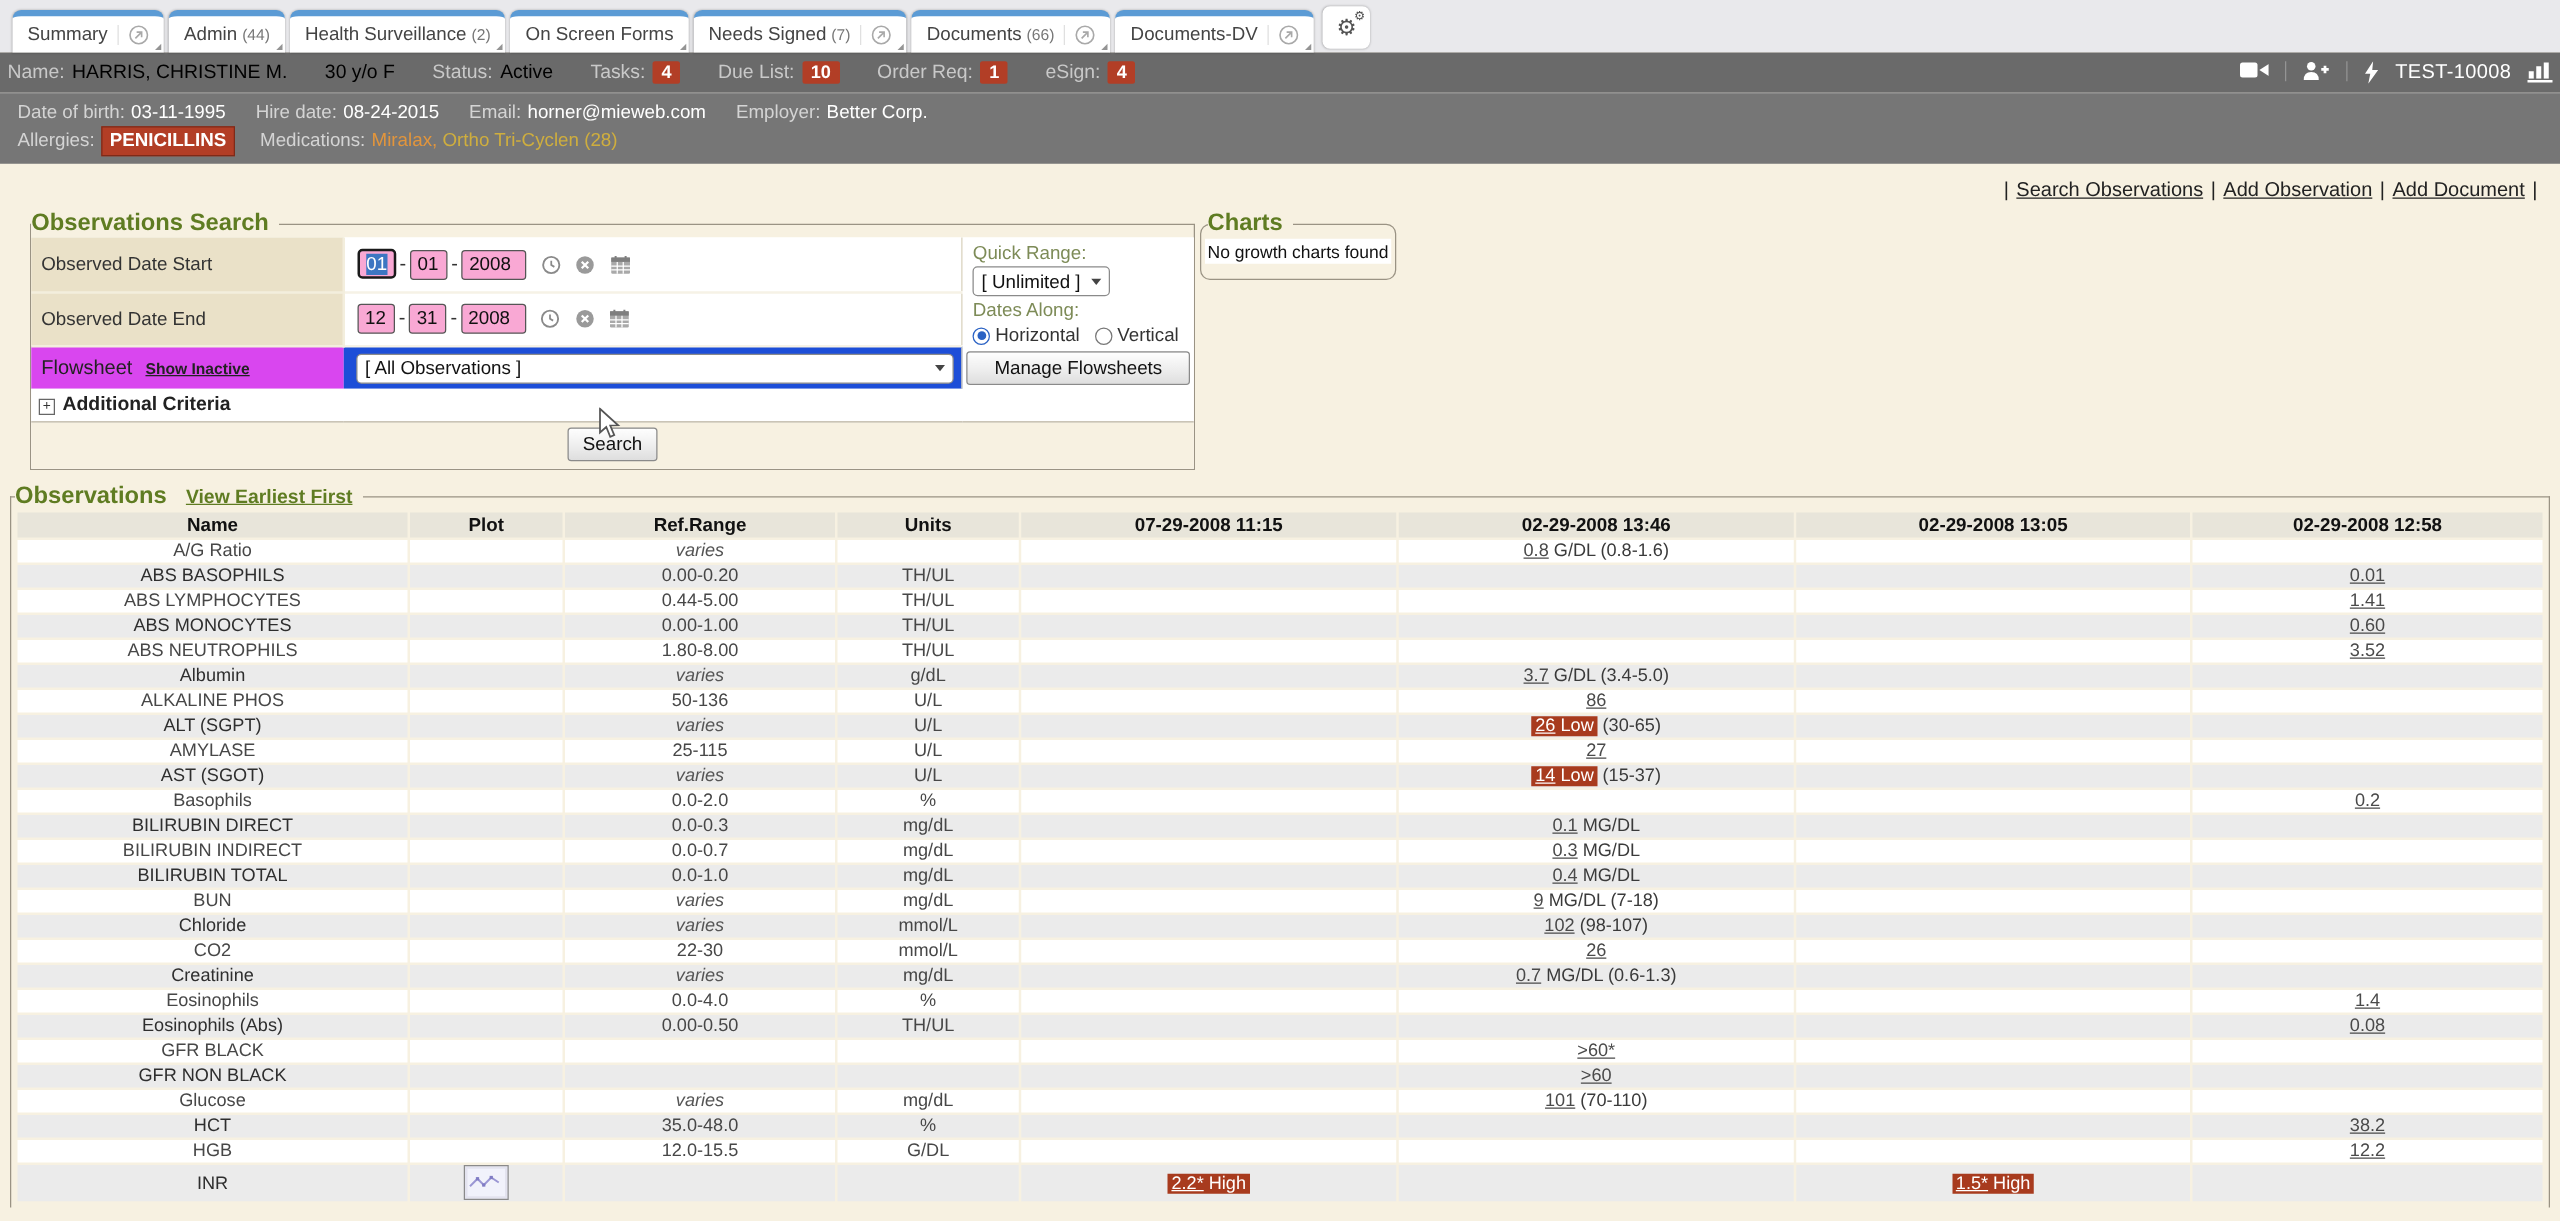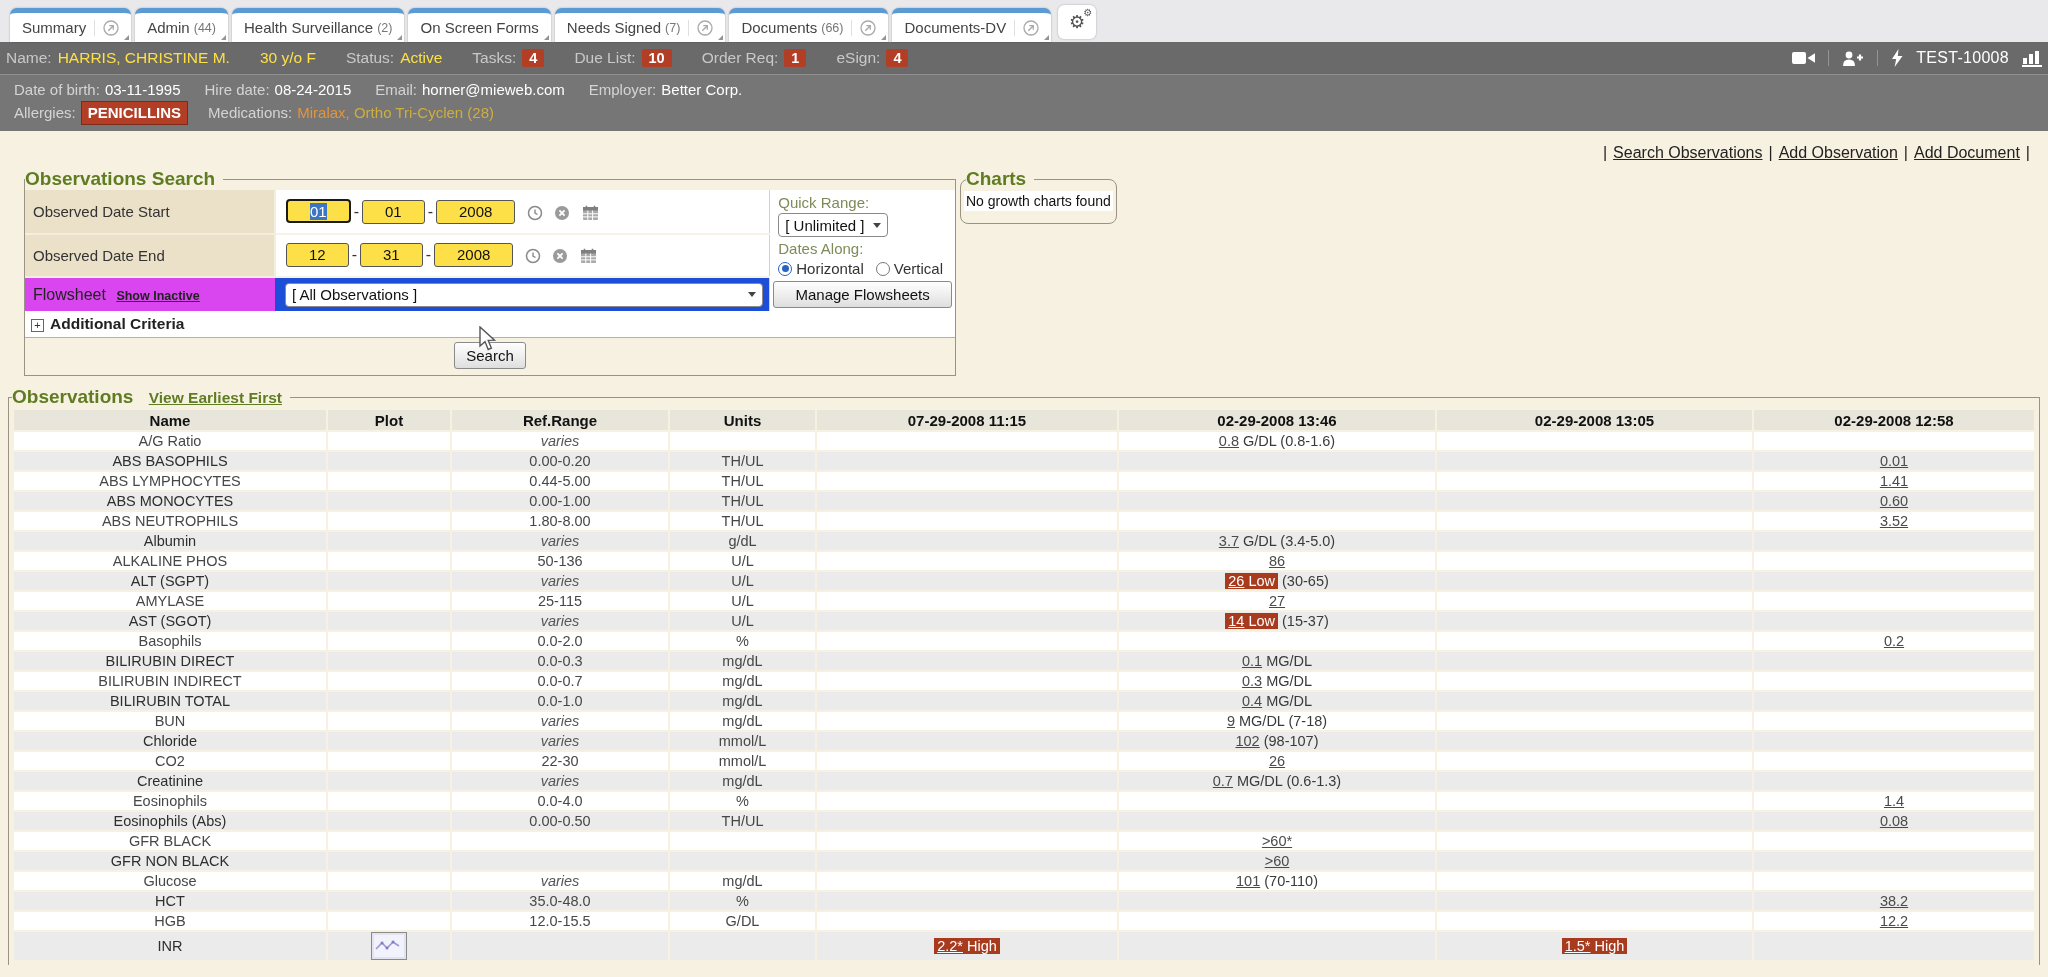--- a/index.html
+++ b/index.html
@@ -21,23 +21,23 @@
   .gear-tab { height:34px; min-width:38px; background:#fff; border-radius:6px; margin-left:7px; margin-bottom:3px;
               display:inline-flex; align-items:center; justify-content:center; box-shadow:0 0 2px rgba(0,0,0,.3);
               color:#555; font-size:18px; position:relative; }
   .gear-tab .gear-small { position:absolute; top:2px; right:4px; font-size:10px; color:#555; }
 
   
   .pbar { height:32px; background:#6a6a6a; display:flex; align-items:center; padding:0 6px; font-size:15.5px; }
   .pstats { display:flex; align-items:center; gap:30px; }
   .stat { display:inline-flex; align-items:center; white-space:nowrap; }
   .plabel { color:#c9c9c9; margin-right:6px; }
-  .pvalue { color:#fde047; }
+  .pvalue { color:#000000; }
   .pbadge { background:#b23e26; color:#fff; font-weight:bold; padding:1px 7px; border-radius:2px; font-size:14.5px; }
-  .pbar-right { margin-left:auto; display:flex; align-items:center; gap:13px; color:#fff; }
+  .pbar-right { margin-left:auto; display:flex; align-items:flex-start; gap:13px; color:#fff; }
   .vdiv { width:1px; height:16px; background:#949494; }
   .pid { font-size:16px; letter-spacing:.3px; }
   .chart-link { border-bottom:2px solid #fff; padding-bottom:1px; display:inline-flex; }
 
   .ibar { background:#767676; border-top:1px solid #909090; padding:4px 14px 6px; font-size:15px; }
   .iline { line-height:22px; display:flex; align-items:center; flex-wrap:nowrap; }
   .iitem { margin-right:24px; white-space:nowrap; }
   .ilabel { color:#d4d4d4; margin-right:5px; }
   .ivalue { color:#fff; }
   .allergy-badge { background:#b23e26; border:1px solid #7e2a18; color:#fff; font-weight:bold;
@@ -54,21 +54,21 @@
   fieldset { border:1px solid #9a9384; }
   legend { font-size:19px; font-weight:bold; color:#5f7c22; padding-right:8px; white-space:nowrap; }
   .search-fs { width:932px; padding:0; background:transparent; }
   .form-t { width:100%; border-collapse:collapse; background:#fff; }
   .form-t td { vertical-align:middle; }
   .lblcell { width:250px; background:#eae1c8; padding-left:8px; font-size:15px; color:#333;
              border-right:2px solid #f3eedd; border-bottom:2px solid #f3eedd; height:38px; }
   .inpcell { background:#fff; padding-left:10px; border-bottom:2px solid #f6f2e6; }
   .rightcell { width:182px; background:#fff; vertical-align:top; padding:1px 4px 0 8px; border-left:1px solid #d9d2bd; }
   .dinp { display:inline-block; border:1px solid #555; border-radius:3px; height:24px; line-height:22px;
-          padding:0 22px; font-size:15px; background:#fde047; min-width:30px; color:#111; }
+          padding:0 5px; font-size:15px; background:#f9a8d4; min-width:30px; color:#111; }
   .dinp.yr { min-width:52px; }
   .dinp.focus { border:2px solid #1a1a1a; border-radius:4px; }
   .sel { background:#3c76c2; color:#fff; }
   .dash { margin:0 3px; color:#333; }
   .dticon { margin-left:7px; vertical-align:middle; display:inline-flex; }
   .side-label { color:#7d8b57; font-size:15px; margin:3px 0 2px; }
   .selectbox { display:inline-flex; align-items:center; justify-content:space-between; border:1px solid #8a8a8a;
                border-radius:4px; height:24px; padding:0 6px; font-size:15px; background:#fff; color:#111; }
   .qr-select { width:110px; }
   .chev { width:0; height:0; border-left:4px solid transparent; border-right:4px solid transparent;

